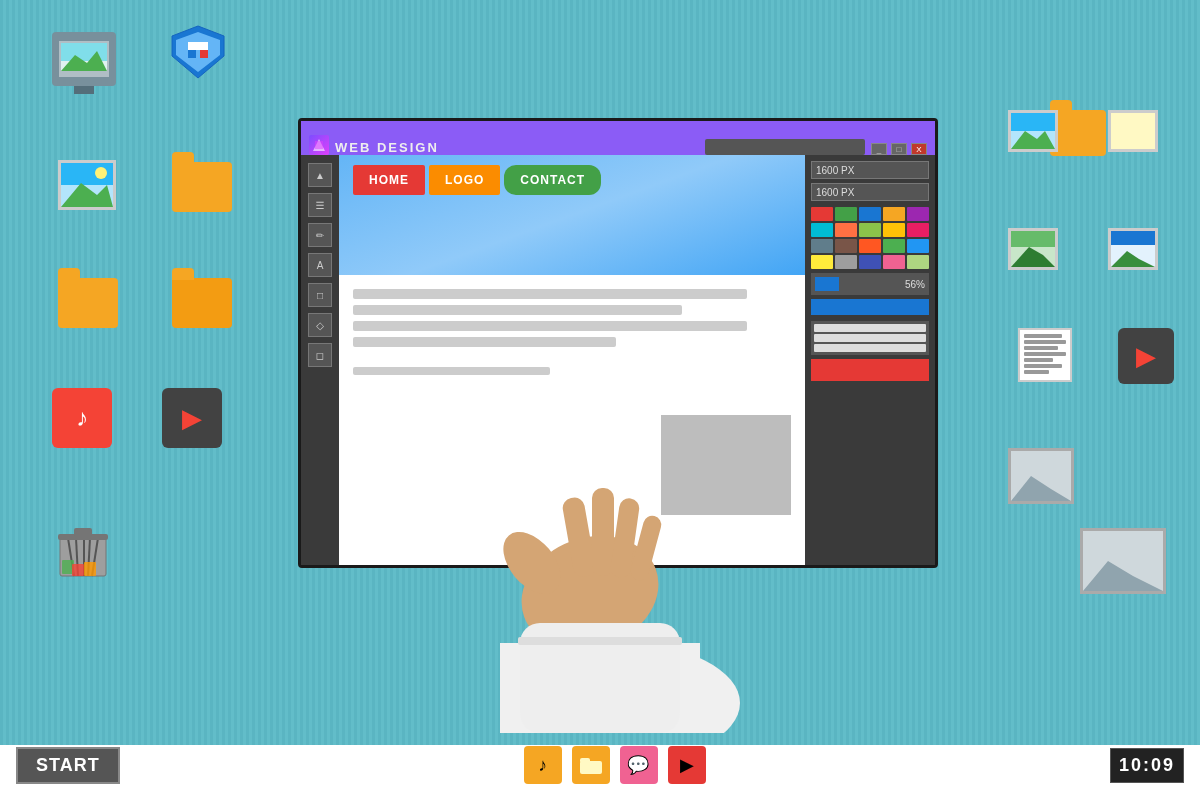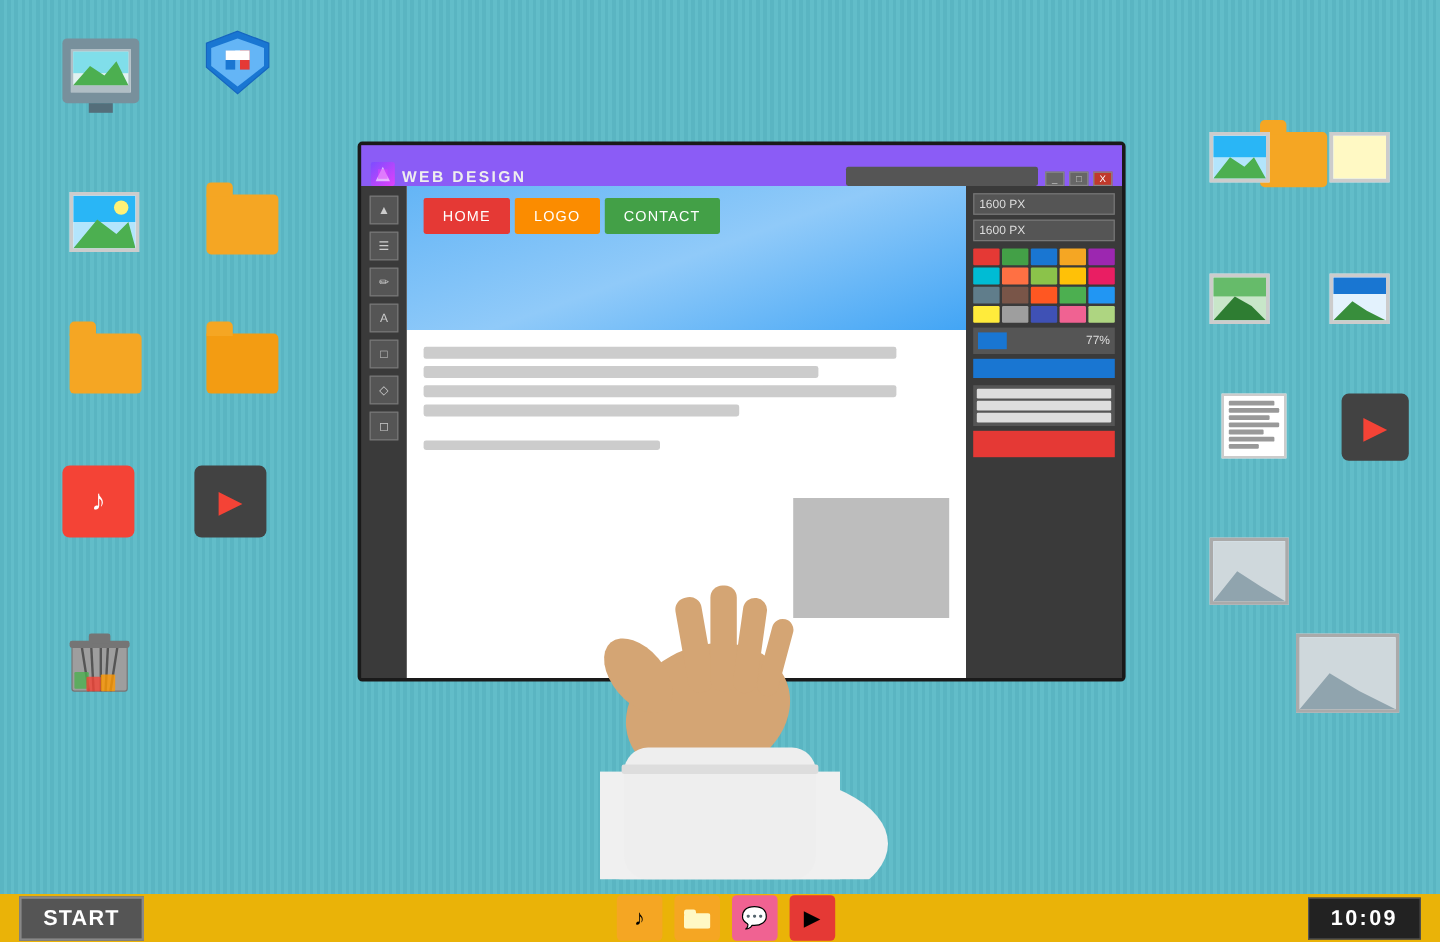--- a/index.html
+++ b/index.html
@@ -25,42 +25,42 @@
       );
     }
 
     
     .taskbar {
       position: absolute;
       bottom: 0;
       left: 0;
       right: 0;
       height: 40px;
-      background: #eab308;
+      background: #ffffff;
       display: flex;
       align-items: center;
       justify-content: space-between;
       padding: 0 16px;
       z-index: 100;
     }
     .taskbar-start {
       background: #555;
       color: #fff;
       font-size: 18px;
       font-weight: bold;
       padding: 6px 18px;
       border: 2px solid #888;
       letter-spacing: 1px;
     }
     .taskbar-time {
       background: #222;
       color: #fff;
       font-size: 18px;
       font-weight: bold;
-      padding: 6px 18px;
+      padding: 6px 8px;
       border: 1px solid #555;
       letter-spacing: 2px;
     }
     .taskbar-icons {
       display: flex;
       gap: 10px;
       align-items: center;
     }
     .taskbar-icon {
       width: 38px;
@@ -250,28 +250,28 @@
       gap: 4px;
       padding: 10px 14px;
       position: absolute;
       top: 0;
       left: 0;
       right: 0;
     }
     .nav-btn {
       padding: 8px 16px;
       font-size: 12px;
-      font-weight: normal;
+      font-weight: bold;
       color: #fff;
       border-radius: 2px;
       letter-spacing: 1px;
     }
     .nav-btn.home { background: #e53935; }
     .nav-btn.news { background: #fb8c00; }
-    .nav-btn.contact { background: #43a047; }
+    .nav-btn.contact { background: #43a047; border-radius: 12px; }
 
     .canvas-content {
       position: absolute;
       top: 120px;
       left: 0;
       right: 0;
       bottom: 0;
       background: #fff;
       padding: 14px;
     }
@@ -626,21 +626,21 @@
       <div class="color-cell" style="background:#4caf50;"></div>
       <div class="color-cell" style="background:#2196f3;"></div>
       <div class="color-cell" style="background:#ffeb3b;"></div>
       <div class="color-cell" style="background:#9e9e9e;"></div>
       <div class="color-cell" style="background:#3f51b5;"></div>
       <div class="color-cell" style="background:#f06292;"></div>
       <div class="color-cell" style="background:#aed581;"></div>
     </div>
     <div class="zoom-row">
       <div class="zoom-icon"></div>
-      <span>77%</span>
+      <span>56%</span>
     </div>
     <div style="background:#1976d2;height:16px;width:100%;margin-bottom:2px;"></div>
     <div class="text-lines-panel">
       <div class="text-line-row"></div>
       <div class="text-line-row"></div>
       <div class="text-line-row"></div>
     </div>
     <div class="accent-block"></div>
   </div>
 

